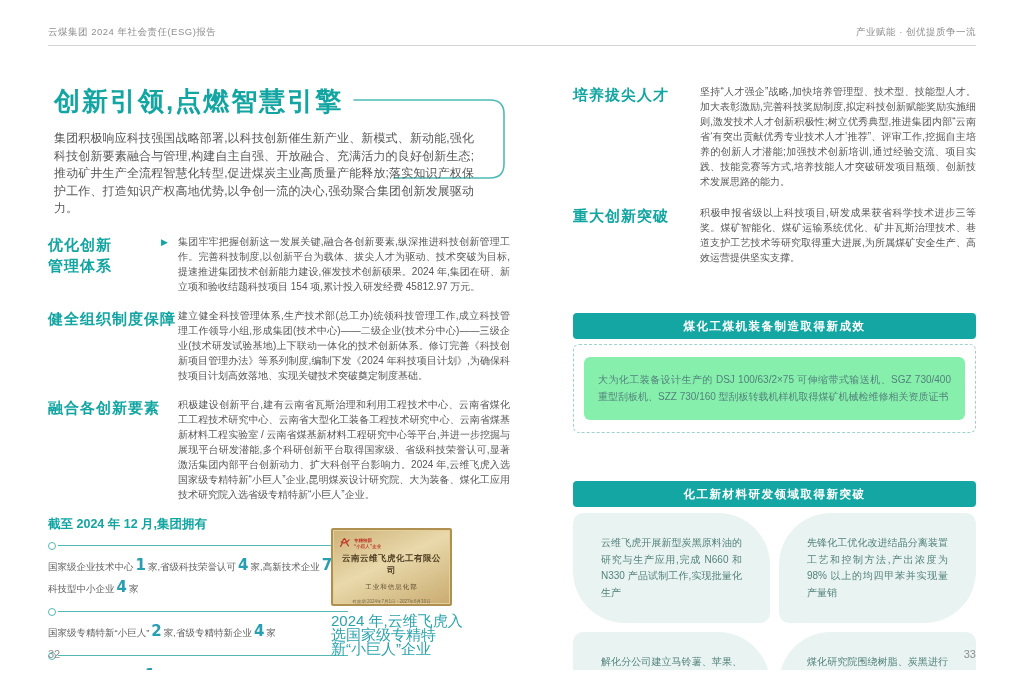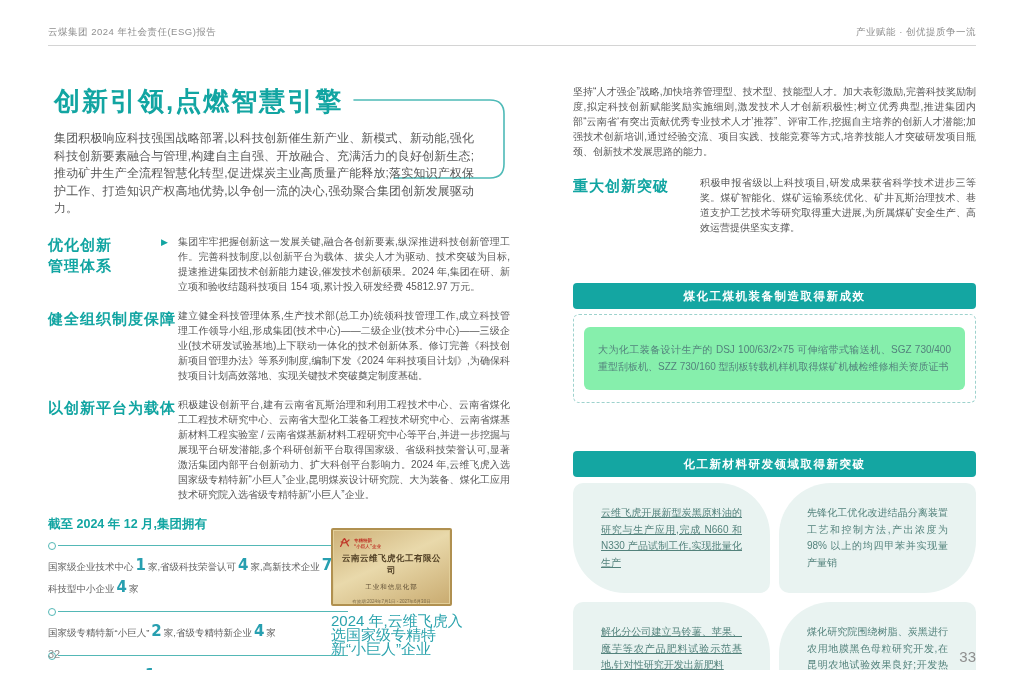--- a/index.html
+++ b/index.html
@@ -47,25 +47,25 @@
   .rrow .bd{flex:1;font-size:10px;line-height:15px;color:#585858;text-align:justify;}
   .box{margin-top:20px;}
   .box-hd{background:#14a6a2;color:#ffffff;text-align:center;font-size:11.5px;font-weight:bold;
           line-height:26px;border-radius:4px;letter-spacing:1.5px;margin-top:48px;}
   .box1-body{border:1px dashed #9ed2cd;border-radius:6px;margin-top:5px;padding:12px 10px;display:flex;gap:14px;}
   .card1{flex:1;background:#86efac;border-radius:6px;padding:15px 14px;font-size:10px;line-height:16.5px;
          color:#53827c;text-align:justify;}
   .box2{margin-top:8px;}
   .box2-grid{display:grid;grid-template-columns:1fr 1fr;gap:9px;margin-top:6px;}
   .card2{background:#e9f3f1;padding:22px 28px;font-size:10px;line-height:16.5px;color:#53827c;text-align:justify;box-sizing:border-box;}
-  .rad-a{border-radius:10px 52px 10px 52px;text-decoration:underline;}
+  .rad-a{border-radius:10px 52px 10px 52px;}
   .rad-b{border-radius:52px 10px 52px 10px;}
   
   .pn-l{position:absolute;left:48px;top:648px;font-size:11px;color:#8f8f8f;}
-  .pn-r{position:absolute;right:48px;top:648px;font-size:15px;color:#8f8f8f;}
+  .pn-r{position:absolute;right:48px;top:648px;font-size:11px;color:#8f8f8f;}
 </style>
 </head>
 <body>
 
 <div class="page">
 
   <div class="hdr-left">云煤集团 2024 年社会责任(ESG)报告</div>
   <div class="hdr-right">产业赋能 · 创优提质争一流</div>
   <div class="hdr-rule"></div>
 
@@ -84,21 +84,21 @@
         <div class="bd">
           <span class="arrow-bullet">▶</span>
           <span>集团牢牢把握创新这一发展关键,融合各创新要素,纵深推进科技创新管理工作。完善科技制度,以创新平台为载体、拔尖人才为驱动、技术突破为目标,提速推进集团技术创新能力建设,催发技术创新硕果。2024 年,集团在研、新立项和验收结题科技项目 154 项,累计投入研发经费 45812.97 万元。</span>
         </div>
       </div>
       <div class="srow">
         <div class="hd">健全组织制度保障</div>
         <div class="bd">建立健全科技管理体系,生产技术部(总工办)统领科技管理工作,成立科技管理工作领导小组,形成集团(技术中心)——二级企业(技术分中心)——三级企业(技术研发试验基地)上下联动一体化的技术创新体系。修订完善《科技创新项目管理办法》等系列制度,编制下发《2024 年科技项目计划》,为确保科技项目计划高效落地、实现关键技术突破奠定制度基础。</div>
       </div>
       <div class="srow">
-        <div class="hd">以创新平台为载体</div>
+        <div class="hd">融合各创新要素</div>
         <div class="bd">积极建设创新平台,建有云南省瓦斯治理和利用工程技术中心、云南省煤化工工程技术研究中心、云南省大型化工装备工程技术研究中心、云南省煤基新材料工程实验室 / 云南省煤基新材料工程研究中心等平台,并进一步挖掘与展现平台研发潜能,多个科研创新平台取得国家级、省级科技荣誉认可,显著激活集团内部平台创新动力、扩大科创平台影响力。2024 年,云维飞虎入选国家级专精特新“小巨人”企业,昆明煤炭设计研究院、大为装备、煤化工应用技术研究院入选省级专精特新“小巨人”企业。</div>
       </div>
     </div>
 
     <div class="stats">
       <div class="stats-hd">截至 2024 年 12 月,集团拥有</div>
 
       <div>
         <div class="sdiv">
           <span class="sdot"></span>
@@ -136,20 +136,21 @@
       </div>
       <div class="cert-co">云南云维飞虎化工有限公司</div>
       <div class="cert-is">工业和信息化部</div>
       <div class="cert-va">有效期:2024年7月1日 - 2027年6月30日</div>
     </div>
     <div class="cert-cap">2024 年,云维飞虎入选国家级专精特新“小巨人”企业</div>
   </div>
 
   <div class="rp">
     <div class="rrow">
+      <div class="hd">培养拔尖人才</div>
       <div class="bd">坚持“人才强企”战略,加快培养管理型、技术型、技能型人才。加大表彰激励,完善科技奖励制度,拟定科技创新赋能奖励实施细则,激发技术人才创新积极性;树立优秀典型,推进集团内部“云南省‘有突出贡献优秀专业技术人才’推荐”、评审工作,挖掘自主培养的创新人才潜能;加强技术创新培训,通过经验交流、项目实践、技能竞赛等方式,培养技能人才突破研发项目瓶颈、创新技术发展思路的能力。</div>
     </div>
     <div class="rrow">
       <div class="hd">重大创新突破</div>
       <div class="bd">积极申报省级以上科技项目,研发成果获省科学技术进步三等奖。煤矿智能化、煤矿运输系统优化、矿井瓦斯治理技术、巷道支护工艺技术等研究取得重大进展,为所属煤矿安全生产、高效运营提供坚实支撑。</div>
     </div>
 
     <div class="box">
       <div class="box-hd">煤化工煤机装备制造取得新成效</div>
       <div class="box1-body">

